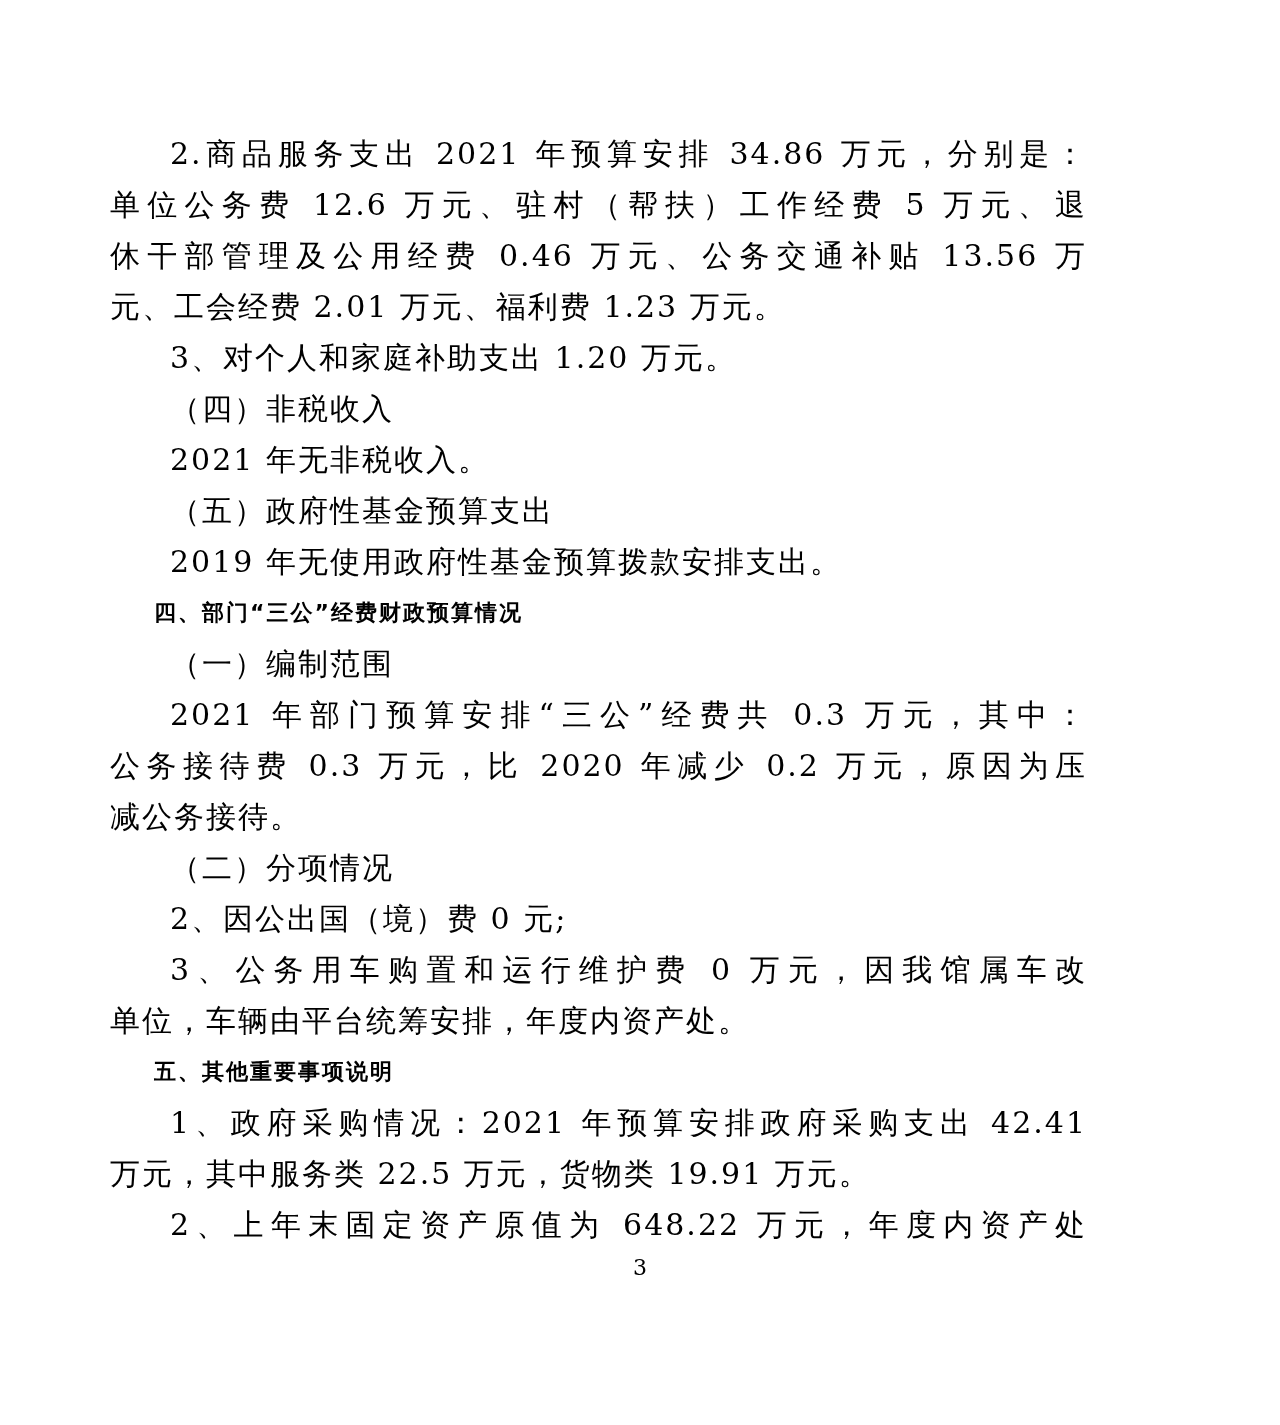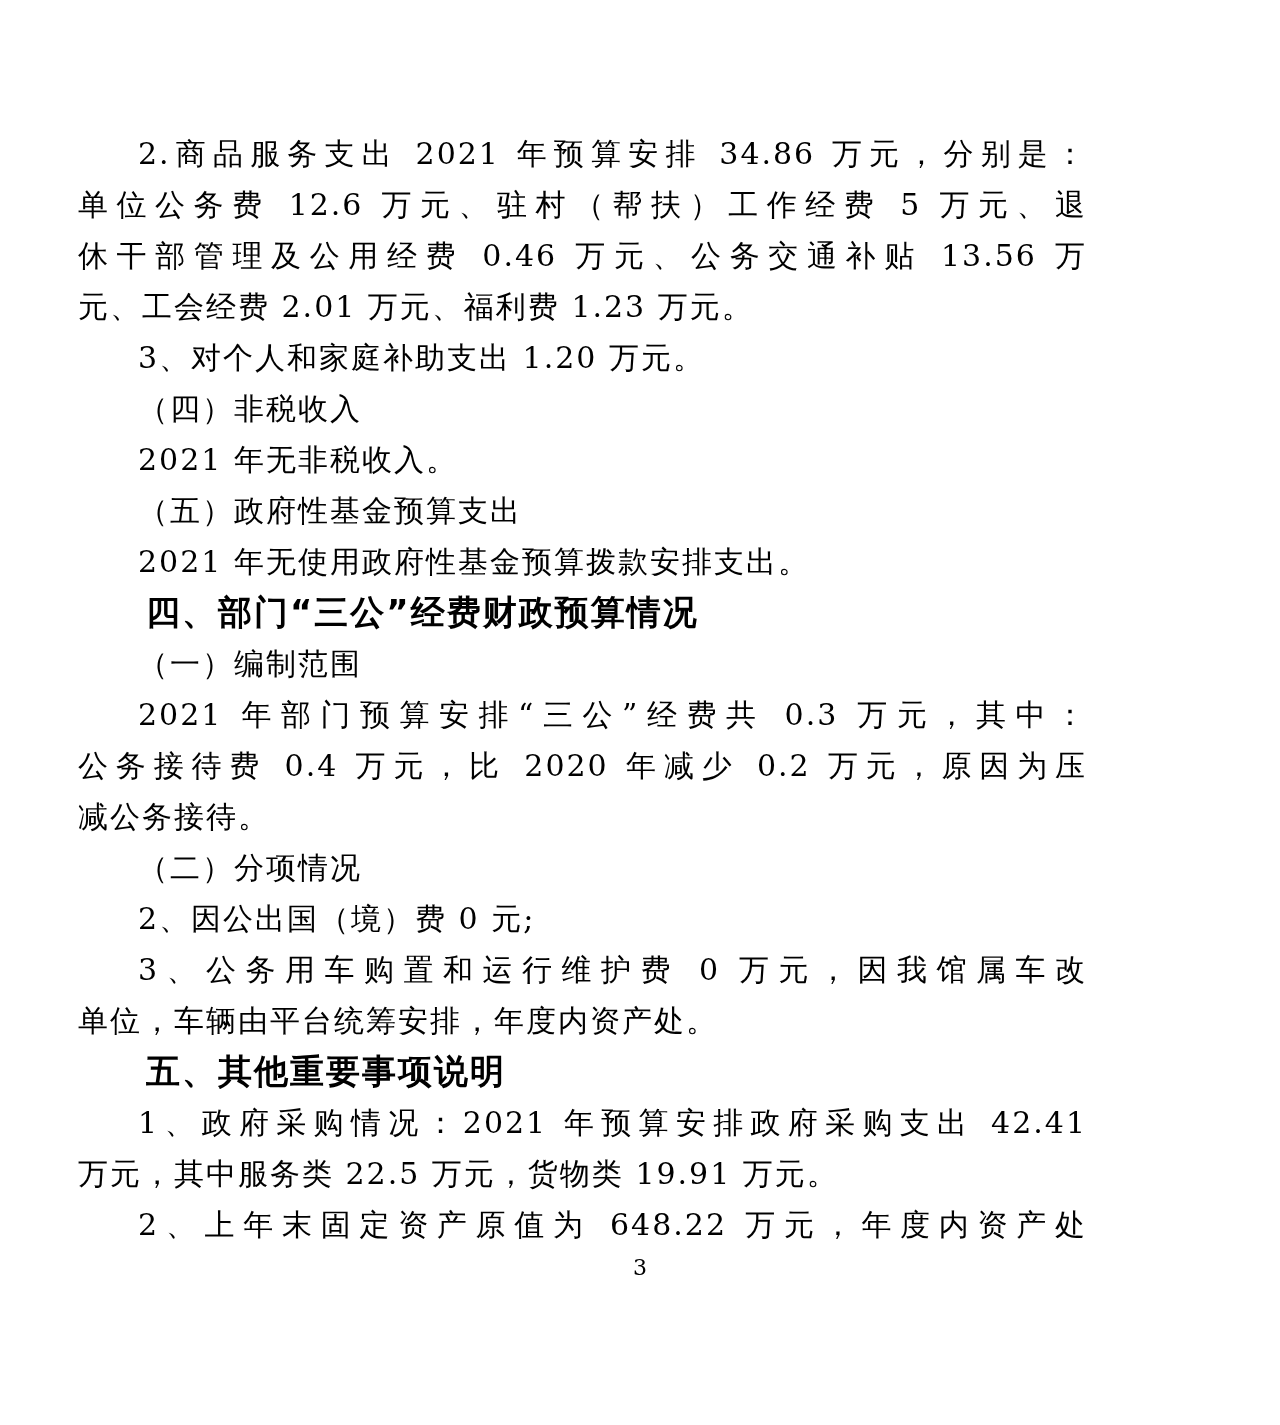--- a/index.html
+++ b/index.html
@@ -10,21 +10,21 @@
   .page {
     position: relative;
     width: 1280px;
     height: 1425px;
     background: #ffffff;
     color: #000000;
     overflow: hidden;
     font-family: "DejaVu Serif", "Liberation Serif", serif;
   }
   .content {
-    padding: 128px 193px 0 78px;
+    padding: 128px 193px 0 110px;
   }
   .ln {
     font-size: 30px;
     line-height: 51px;
     letter-spacing: 2px;
     text-align: left;
   }
   
   .fill {
     text-align: justify;
@@ -32,21 +32,21 @@
     text-justify: inter-character;
   }
   
   .ind {
     text-indent: 2em;
   }
   
   .hd {
     font-family: "DejaVu Sans", "Liberation Sans", sans-serif;
     font-weight: bold;
-    font-size: 34px;
+    font-size: 22px;
   }
   .footer {
     margin-top: 4px;
     text-align: center;
     font-size: 22px;
     line-height: 28px;
     letter-spacing: 0;
   }
 </style>
 </head>
@@ -61,28 +61,28 @@
     <div class="ln">元、工会经费 2.01 万元、福利费 1.23 万元。</div>
 
     <div class="ln ind">3、对个人和家庭补助支出 1.20 万元。</div>
 
     <div class="ln ind">（四）非税收入</div>
 
     <div class="ln ind">2021 年无非税收入。</div>
 
     <div class="ln ind">（五）政府性基金预算支出</div>
 
-    <div class="ln ind">2021 年无使用政府性基金预算拨款安排支出。</div>
+    <div class="ln ind">2019 年无使用政府性基金预算拨款安排支出。</div>
 
     <div class="ln ind hd">四、部门“三公”经费财政预算情况</div>
 
     <div class="ln ind">（一）编制范围</div>
 
     <div class="ln ind fill">2021 年部门预算安排“三公”经费共 0.3 万元，其中：</div>
-    <div class="ln fill">公务接待费 0.4 万元，比 2020 年减少 0.2 万元，原因为压</div>
+    <div class="ln fill">公务接待费 0.3 万元，比 2020 年减少 0.2 万元，原因为压</div>
     <div class="ln">减公务接待。</div>
 
     <div class="ln ind">（二）分项情况</div>
 
 
     <div class="ln ind">2、因公出国（境）费 0 元;</div>
 
     <div class="ln ind fill">3、公务用车购置和运行维护费 0 万元，因我馆属车改</div>
     <div class="ln">单位，车辆由平台统筹安排，年度内资产处。</div>
 

